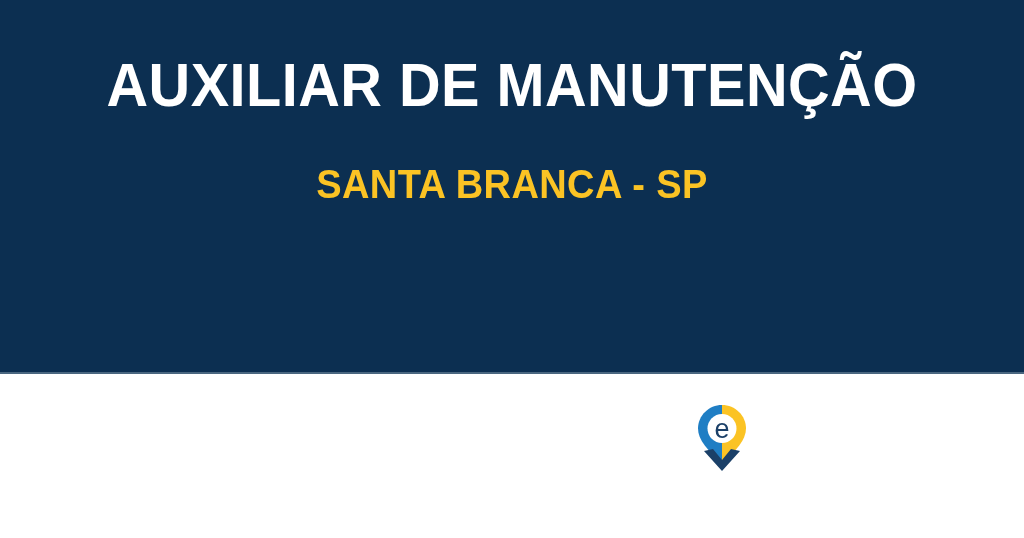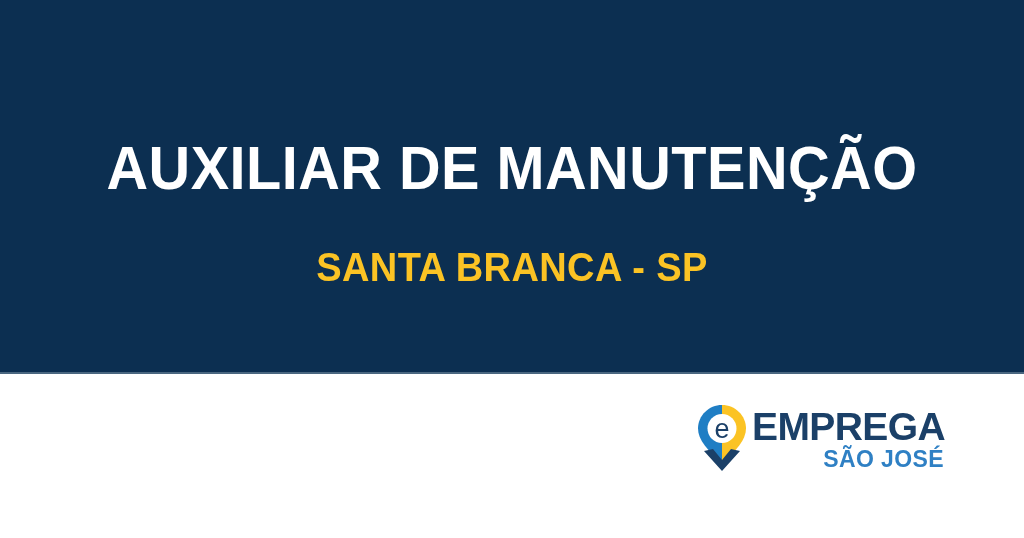--- a/index.html
+++ b/index.html
@@ -34,21 +34,21 @@
 
   .hero-inner {
     position: absolute;
     left: 0;
     top: 0;
     width: 1024px;
     height: 372px;
     display: flex;
     flex-direction: column;
     align-items: center;
-    justify-content: center;
+    justify-content: flex-start;
   }
 
   .job-title {
     margin-top: 52px;
     width: 960px;
     text-align: center;
     color: #ffffff;
     font-family: "Liberation Sans Narrow", "Liberation Sans", sans-serif;
     font-size: 62px;
     line-height: 66px;
@@ -191,20 +191,16 @@
 
           <path d="M26 2 C39.2 2 50 12.6 50 25.6 C50 37 40 48.5 26 59 Z" fill="#fbc324"></path>
 
           <circle cx="26" cy="25.5" r="14.5" fill="#ffffff"></circle>
 
           <text x="26" y="35" text-anchor="middle" font-family="Liberation Sans, sans-serif" font-size="27" font-weight="400" fill="#1b4068">e</text>
 
           <path d="M8 48 L17 46 L26 57 L35 46 L44 48 L26 68 Z" fill="#1b4068"></path>
         </svg>
       </span>
-      <span class="brand-text">
-        <span class="brand-primary">EMPREGA</span>
-        <span class="brand-secondary">SÃO JOSÉ</span>
-      </span>
     </div>
 
   </div>
 </div>
 
 </body></html>

